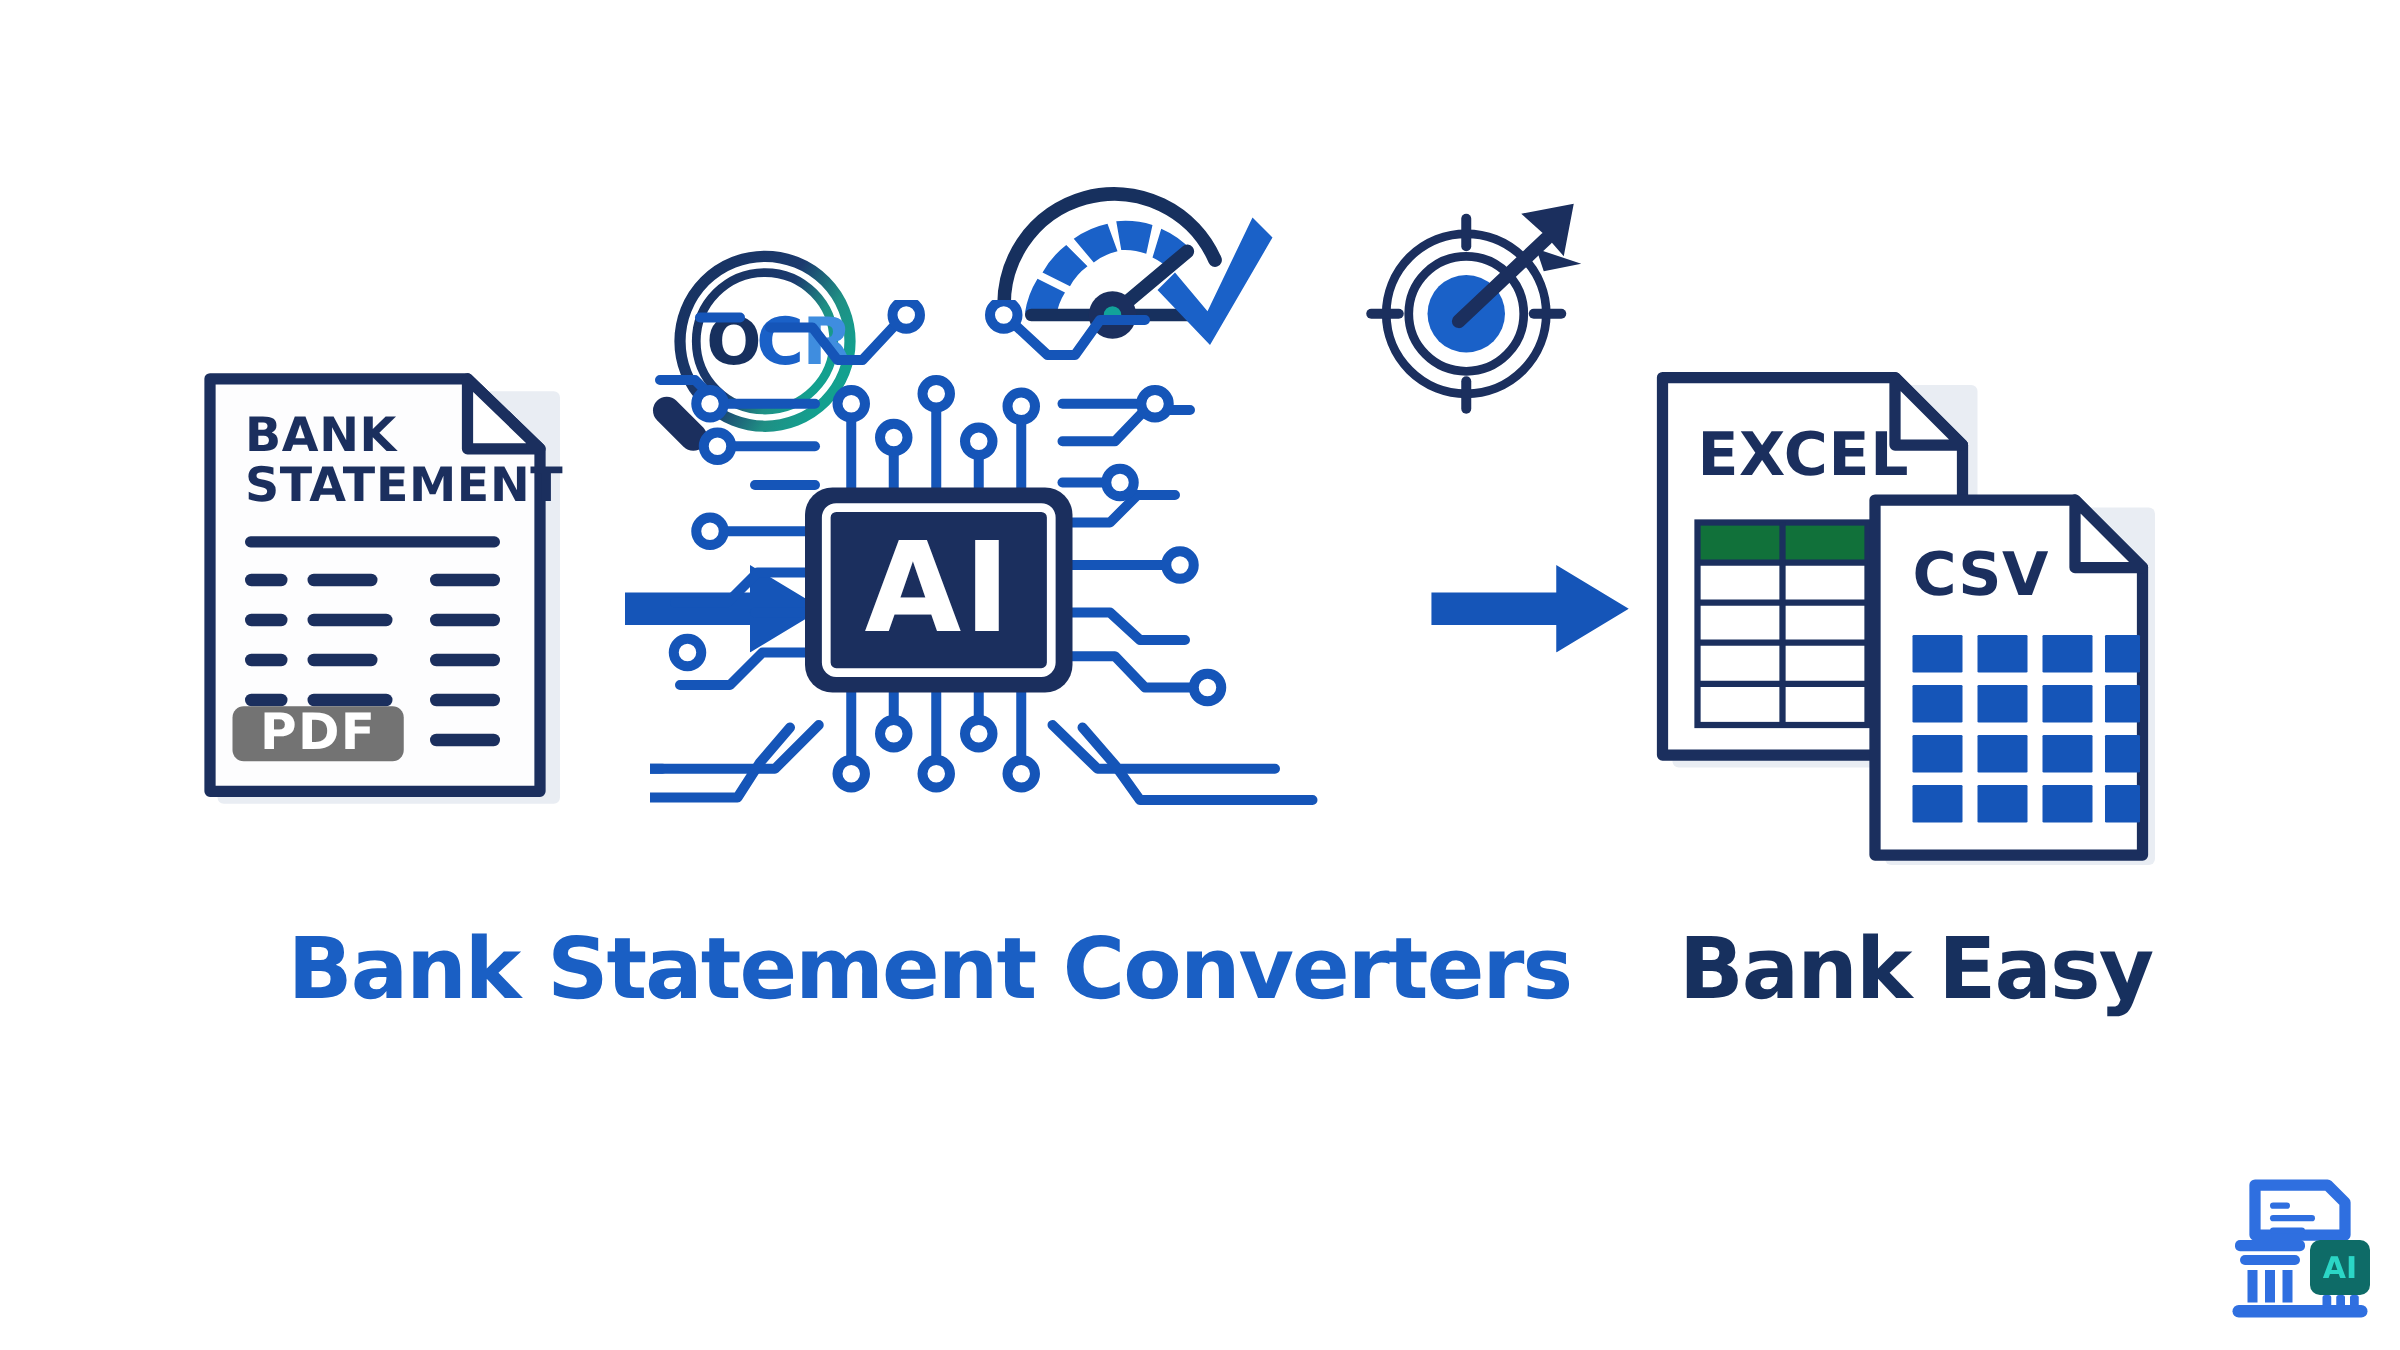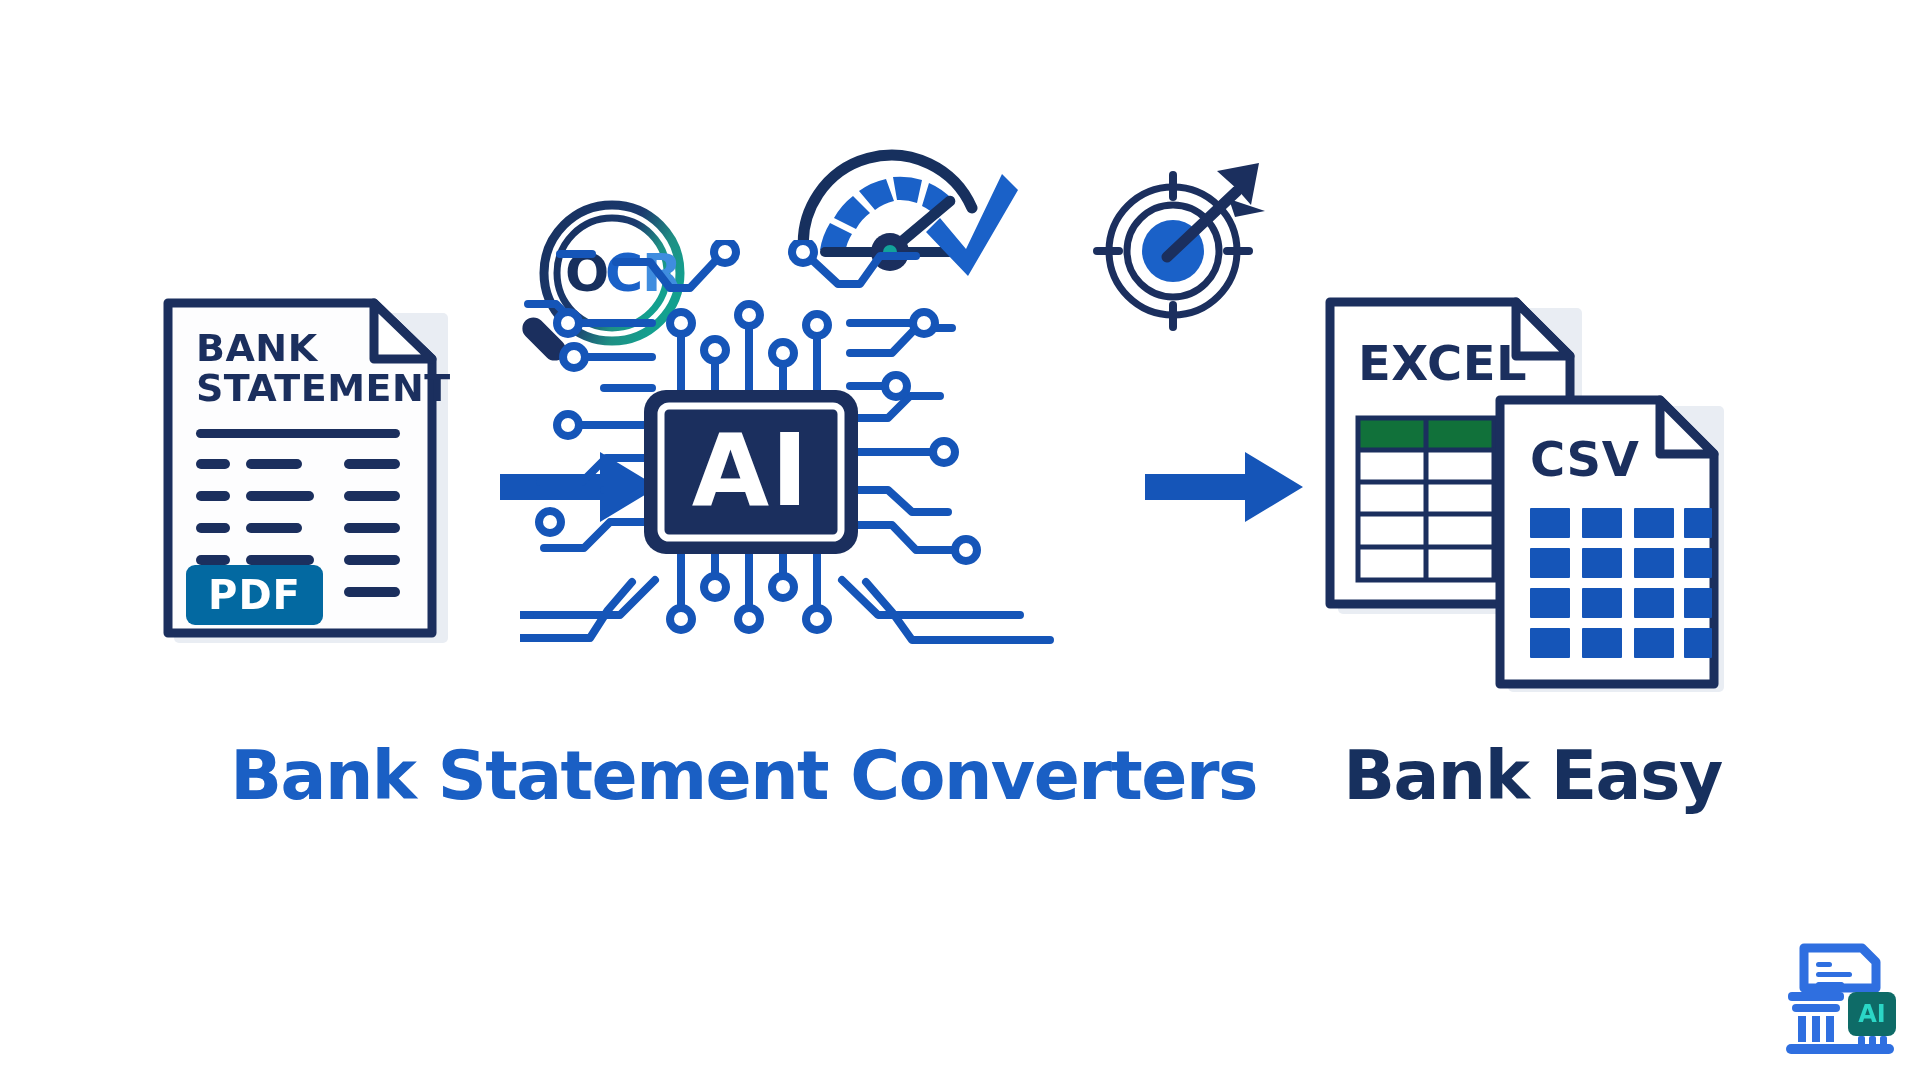--- a/index.html
+++ b/index.html
@@ -75,21 +75,21 @@
       <rect x="184" y="228" width="56" height="10" rx="5"></rect>
 
       <rect x="36" y="260" width="34" height="10" rx="5"></rect>
       <rect x="86" y="260" width="68" height="10" rx="5"></rect>
       <rect x="184" y="260" width="56" height="10" rx="5"></rect>
 
       <rect x="184" y="292" width="56" height="10" rx="5"></rect>
     </g>
   </svg>
 
-  <div class="abs" style="left:186px; top:565px; width:137px; height:60px; background:#0369a1; border-radius:9px; display:flex; align-items:center; justify-content:center;">
+  <div class="abs" style="left:186px; top:565px; width:137px; height:44px; background:#737373; border-radius:9px; display:flex; align-items:flex-end; justify-content:center;">
     <span style="color:#ffffff; font-family:'DejaVu Sans','Liberation Sans',sans-serif; font-size:40px; font-weight:700; letter-spacing:1px;">PDF</span>
   </div>
 
   <svg class="abs" style="left:500px; top:452px;" width="160" height="70" viewBox="0 0 160 70">
     <path d="M0 22 H100 V0 L158 35 L100 70 V48 H0 Z" fill="#1555b8"></path>
   </svg>
 
   <svg class="abs" style="left:510px; top:195px;" width="185" height="200" viewBox="0 0 185 200">
     <defs>
       <linearGradient id="ringGrad" x1="0" y1="0" x2="1" y2="0.6">

